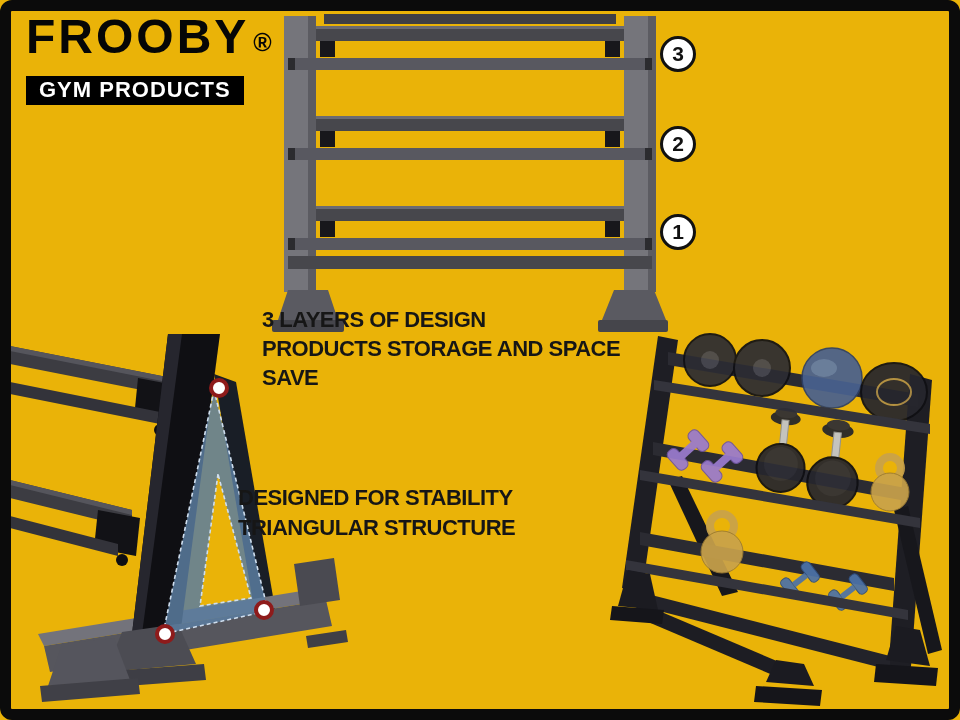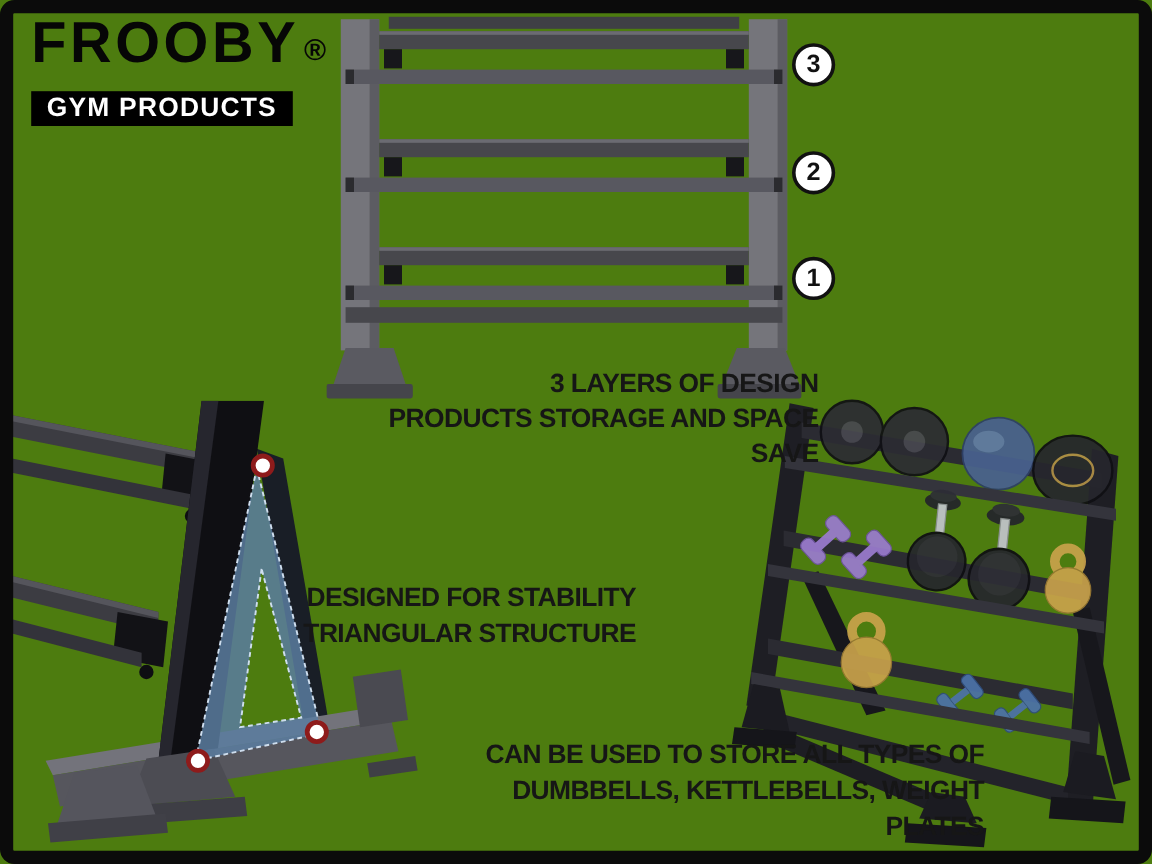--- a/index.html
+++ b/index.html
@@ -1,28 +1,28 @@
 <!DOCTYPE html>
 <html><head>
 <meta charset="utf-8">
 <style>
   html,body{margin:0;padding:0;background:#fff;}
-  .canvas{position:relative;width:960px;height:720px;background:#4d7c0f;overflow:hidden;
+  .canvas{position:relative;width:960px;height:720px;background:#eab308;overflow:hidden;
           font-family:"Liberation Sans",sans-serif;}
   .frame{position:absolute;inset:0;border:11px solid #0b0b0b;border-radius:12px;z-index:30;pointer-events:none;}
   .abs{position:absolute;}
   
   .logo{left:26px;top:14px;z-index:5;}
   .brand-row{display:flex;align-items:flex-start;}
   .brand{font-size:48px;font-weight:bold;letter-spacing:3px;color:#060606;line-height:46px;}
   .reg{font-size:25px;font-weight:bold;color:#060606;margin-left:4px;margin-top:14px;}
   .tagline{margin-top:16px;background:#000;color:#fff;font-size:22px;font-weight:bold;
            letter-spacing:1px;padding:1px 13px 2px 13px;width:fit-content;}
   
-  .caption{font-weight:bold;color:#161616;text-align:right;letter-spacing:-0.5px;z-index:6;}
+  .caption{font-weight:bold;color:#161616;text-align:left;letter-spacing:-0.5px;z-index:6;}
   .cap-top{left:262px;top:305px;width:420px;font-size:22px;line-height:29px;}
   .cap-tri{left:238px;top:483px;width:292px;font-size:22px;line-height:30px;}
   .cap-store{left:380px;top:614px;width:440px;font-size:22px;line-height:30px;}
   
   .badge{left:660px;width:30px;height:30px;border:3px solid #111;border-radius:50%;
          background:#fff;color:#111;font-size:21px;font-weight:bold;text-align:center;
          line-height:30px;z-index:6;}
   .b3{top:36px;} .b2{top:126px;} .b1{top:214px;}
   svg{display:block;}
 </style>
@@ -246,19 +246,15 @@
     <g>
       <polygon points="168,352 178,330 206,334 216,356" fill="#1b1b21"></polygon>
       <polygon points="158,356 224,360 222,376 156,372" fill="#15151a"></polygon>
     </g>
     <g>
       <polygon points="288,330 298,296 322,300 332,336" fill="#1b1b21"></polygon>
       <polygon points="278,334 340,338 338,356 276,352" fill="#15151a"></polygon>
     </g>
   </svg>
 
-  <div class="abs caption cap-store">
-    <div>CAN BE USED TO STORE ALL TYPES OF</div>
-    <div>DUMBBELLS, KETTLEBELLS, WEIGHT PLATES</div>
-  </div>
 
   <div class="frame"></div>
 </div>
 
 </body></html>

